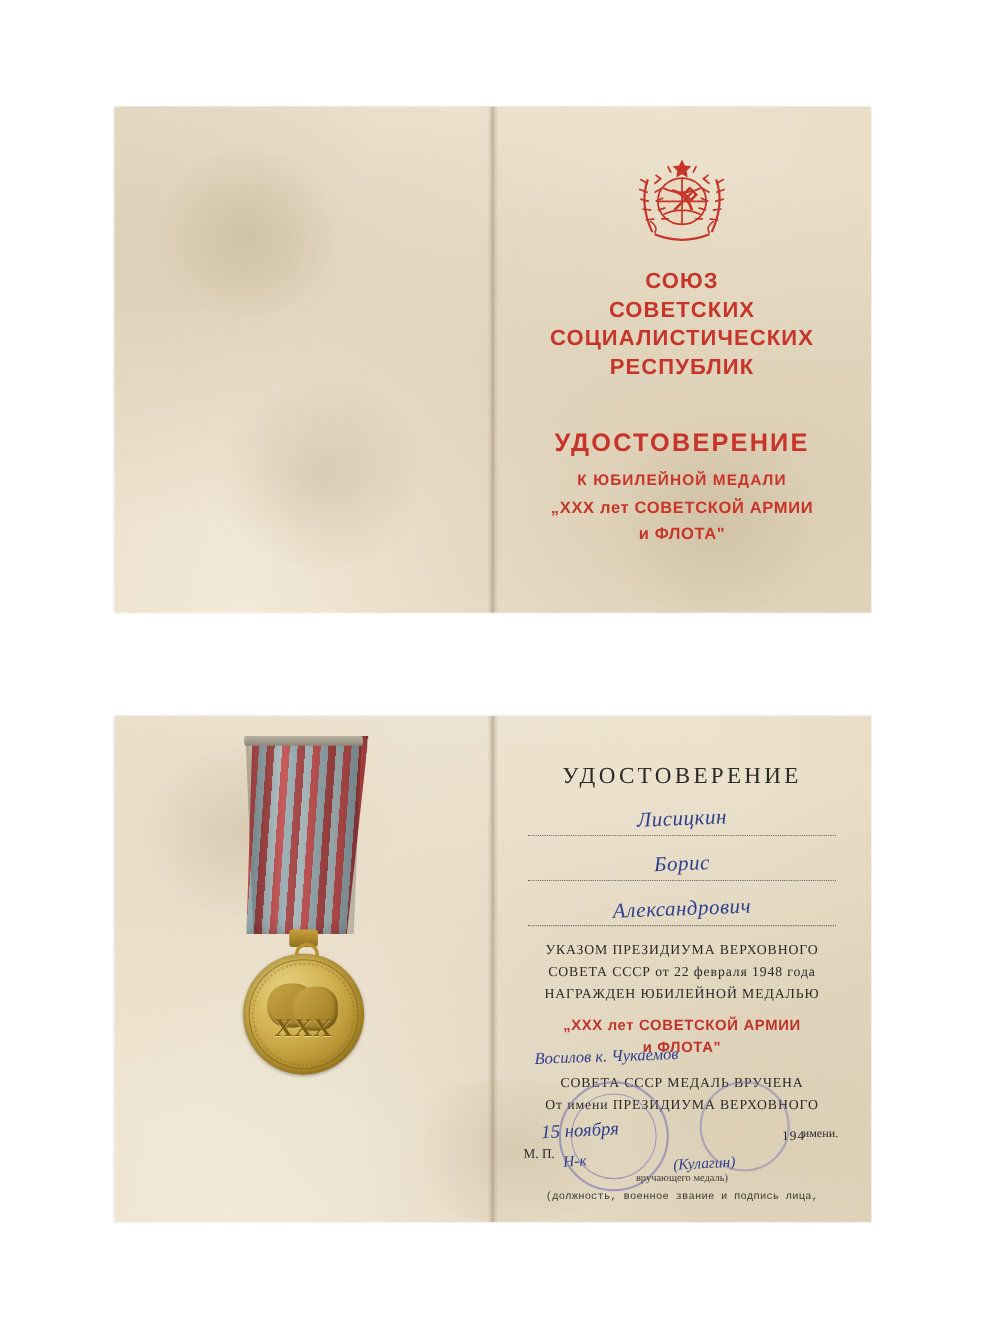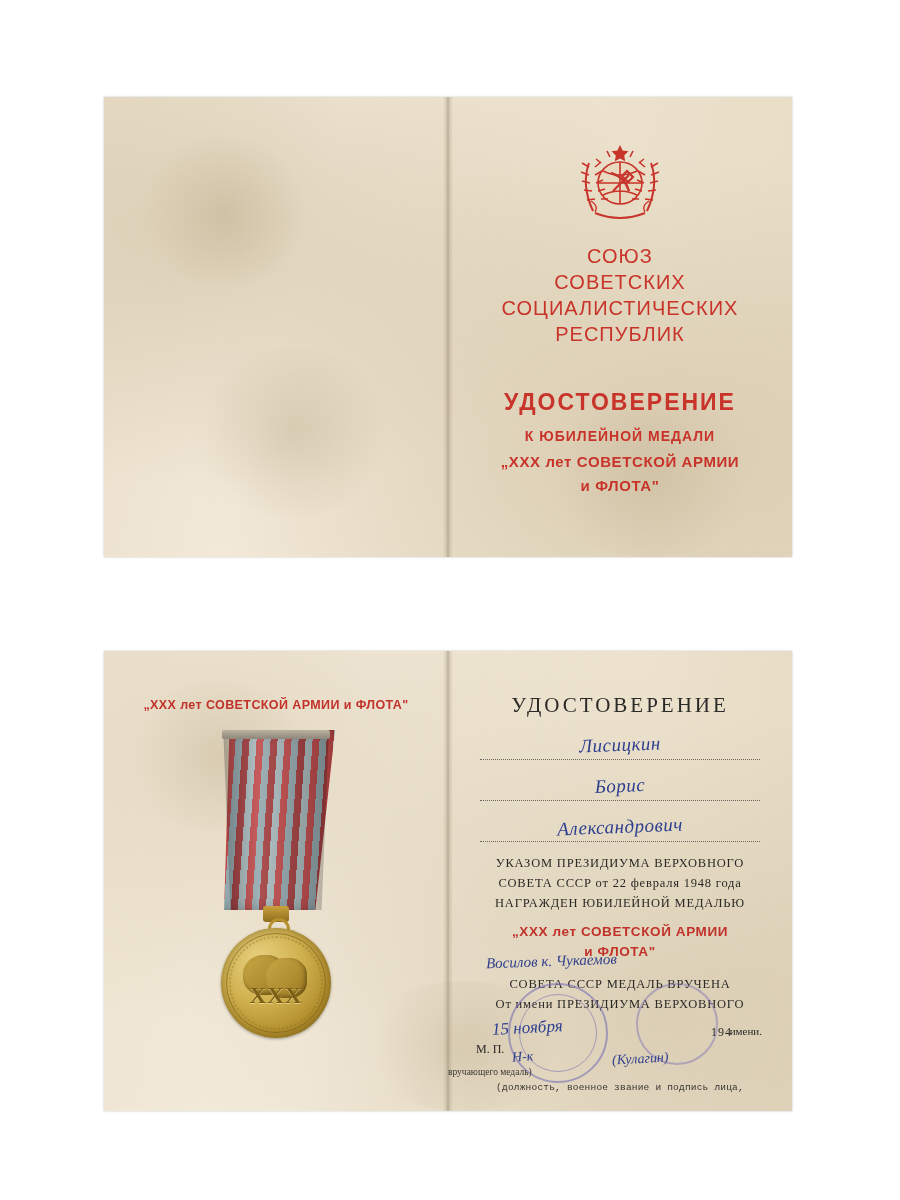--- a/index.html
+++ b/index.html
@@ -79,21 +79,21 @@
   }
 
   .crest {
     margin: 30px auto 12px;
     width: 130px;
     height: 104px;
   }
 
   .ussr-lines {
     color: #c8332a;
-    font-weight: normal;
+    font-weight: bold;
     letter-spacing: 1px;
     line-height: 1.30;
     font-size: 20px;
     margin-top: 6px;
   }
   .ussr-lines div { white-space: nowrap; }
 
   .udost-title {
     color: #c8332a;
     font-weight: bold;
@@ -399,21 +399,21 @@
     width: 78px;
     height: 78px;
     border: 2px solid #6f6ab4;
     border-radius: 50%;
     opacity: 0.42;
   }
   .bottom-caption {
     position: absolute;
     left: 0; right: 0;
     bottom: 34px;
-    text-align: left;
+    text-align: center;
     font-size: 9.5px;
     color: #3a3733;
     font-family: "Liberation Serif", serif;
   }
 </style>
 </head>
 <body>
 
 <div class="doc doc-cover">
   <div class="stain" style="left:30px;top:40px;width:180px;height:150px;background:radial-gradient(circle,rgba(186,168,134,0.38),rgba(186,168,134,0) 70%);"></div>
@@ -463,21 +463,20 @@
     <div class="sub3">и ФЛОТА"</div>
   </div>
 </div>
 
 <div class="doc doc-inner">
   <div class="stain" style="left:20px;top:30px;width:190px;height:150px;background:radial-gradient(circle,rgba(186,168,134,0.30),rgba(186,168,134,0) 70%);"></div>
   <div class="stain" style="left:250px;top:330px;width:220px;height:130px;background:radial-gradient(circle,rgba(180,162,128,0.28),rgba(180,162,128,0) 70%);"></div>
   <div class="fold"></div>
 
   <div class="inner-left">
-    <div class="medal-caption">„XXX лет СОВЕТСКОЙ АРМИИ и ФЛОТА"</div>
 
     <div class="medal-wrap">
       <div class="ribbon"></div>
       <div class="ribbon-shade"></div>
       <div class="ribbon-top-bar"></div>
       <div class="suspension"></div>
       <div class="ring"></div>
       <div class="medal">
         <div class="medal-rim"></div>
         <div class="wreath"></div>

